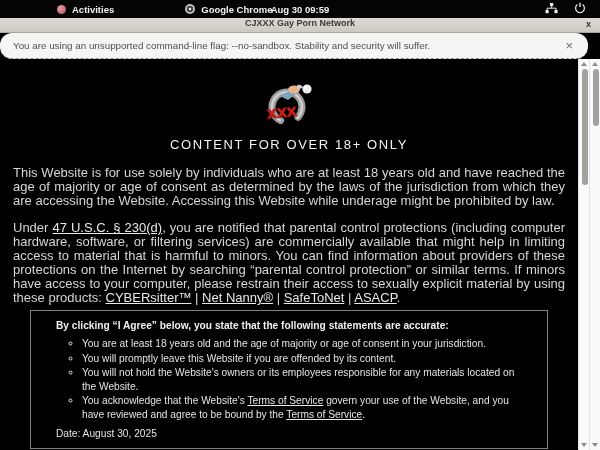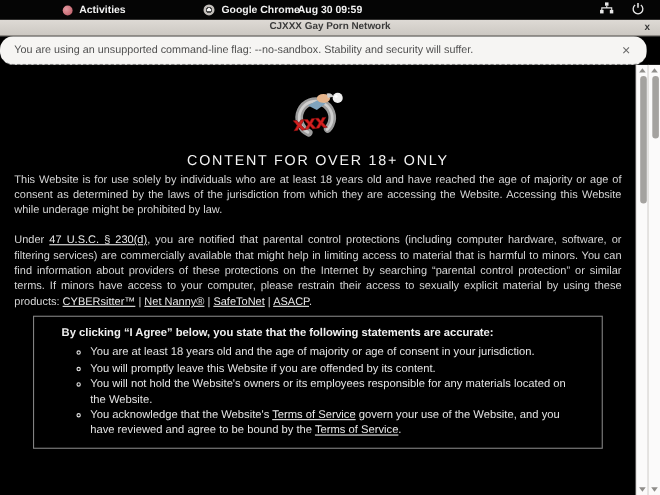--- a/index.html
+++ b/index.html
@@ -32,21 +32,21 @@
              border-bottom:1px dashed #8a8a8a; display:flex; align-items:center;
              padding:0 15px 0 13px; font-size:9.8px; color:#4f4f4f;border-radius:12px; }
   .info-close { margin-left:auto; font-size:13px; color:#6b6b6b; line-height:1; cursor:pointer; }
 
   
   .content { position:absolute; top:59px; left:0; width:578px; height:391px; background:#000;
              overflow:hidden; color:#d8d8d8; }
   .logo-wrap { width:58px; margin:22px auto 0; }
   h1.heading { margin-top:6px; text-align:center; color:#f3f3f3; font-size:13px;
                font-weight:400; letter-spacing:1.6px; }
-  .para { margin:4px 13px 0; font-size:10px; line-height:14px; text-align:justify; color:#d6d6d6; }
+  .para { margin:14px 13px 0; font-size:13px; line-height:14px; text-align:justify; color:#d6d6d6; }
   .para.second { margin-top:13px; }
   .lnk { color:#e9e9e9; text-decoration:underline; cursor:pointer; }
 
   .agreement { margin:5px 30px 0; border:1px solid #828282; padding:8px 25px; color:#e3e3e3; }
   .agree-intro { font-size:10.2px; line-height:13px; font-weight:bold; color:#f0f0f0; }
   .agreement ul { list-style:circle; margin:5px 0 0; padding-left:26px; }
   .agreement li { font-size:10.2px; line-height:13.5px; margin-bottom:1px; }
   .disagree-note { margin-top:6px; font-size:10.2px; line-height:13px; font-weight:bold; color:#f0f0f0; }
   .date-line { margin-top:6px; font-size:10.2px; line-height:13px; }
 
@@ -130,20 +130,21 @@
     <p class="para second"><span>Under </span><a class="lnk">47 U.S.C. § 230(d)</a><span>, you are notified that parental control protections (including computer hardware, software, or filtering services) are commercially available that might help in limiting access to material that is harmful to minors. You can find information about providers of these protections on the Internet by searching “parental control protection” or similar terms. If minors have access to your computer, please restrain their access to sexually explicit material by using these products: </span><a class="lnk">CYBERsitter™</a><span> | </span><a class="lnk">Net Nanny®</a><span> | </span><a class="lnk">SafeToNet</a><span> | </span><a class="lnk">ASACP</a><span>.</span></p>
 
     <div class="agreement">
       <p class="agree-intro">By clicking “I Agree” below, you state that the following statements are accurate:</p>
       <ul>
         <li>You are at least 18 years old and the age of majority or age of consent in your jurisdiction.</li>
         <li>You will promptly leave this Website if you are offended by its content.</li>
         <li>You will not hold the Website's owners or its employees responsible for any materials located on the Website.</li>
         <li><span>You acknowledge that the Website's </span><a class="lnk">Terms of Service</a><span> govern your use of the Website, and you have reviewed and agree to be bound by the </span><a class="lnk">Terms of Service</a><span>.</span></li>
       </ul>
+      <p class="date-line">Date: August 30, 2025</p>
     </div>
 
   </div>
 
   <div class="scroll-area">
     <div class="sb sb-inner">
       <span class="arr up">
           <span class="tri-up"></span>
         </span>
       <div class="thumb"></div>

